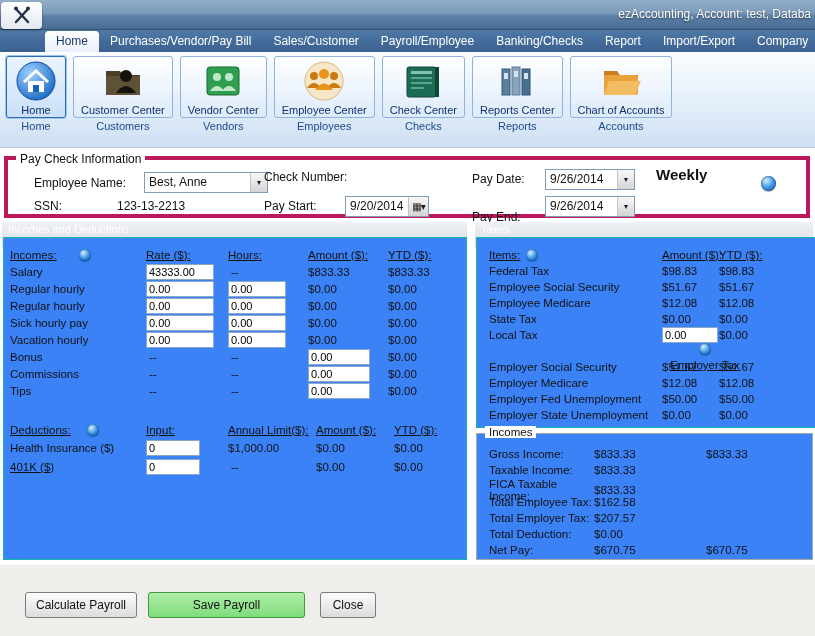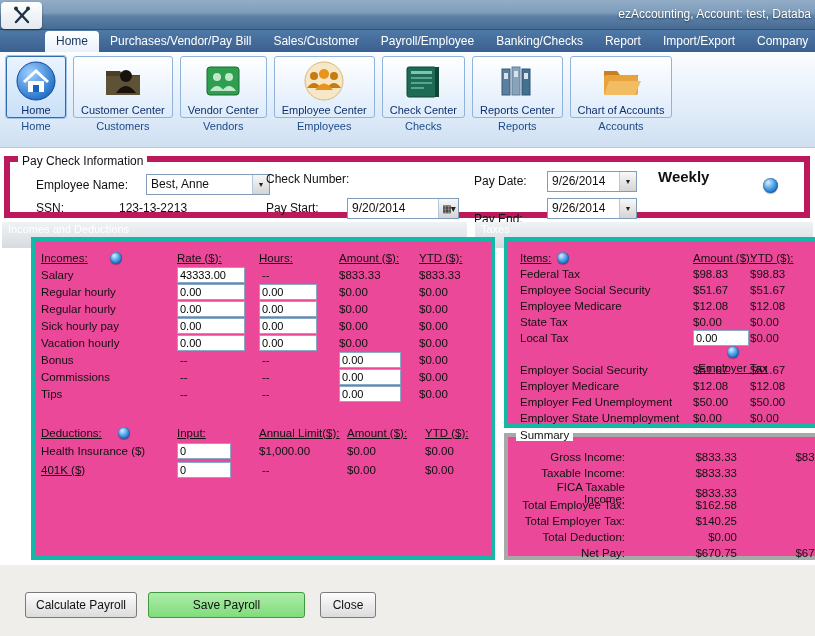--- a/index.html
+++ b/index.html
@@ -25,47 +25,47 @@
   .tool-icon svg { display: block; }
   .tool-caption { font-size: 11px; color: #10306b; margin-top: 1px; white-space: nowrap; }
   .tool-label { font-size: 11px; color: #1c4a8c; margin-top: 2px; white-space: nowrap; }
 
   
   .content { position: relative; height: 488px; background: #fff; }
   .bottom-strip { position: absolute; left: 0; right: 0; top: 417px; bottom: 0; background: #f0eeea; }
   .abs { position: absolute; }
   .flabel { white-space: nowrap; }
 
-  .groupbox { position: absolute; border: 6px solid #be185d; background: transparent; }
+  .groupbox { position: absolute; border: 4px solid #be185d; background: transparent; }
   .groupbox-label { position: absolute; top: -8px; left: 8px; background: #fff; padding: 0 4px; white-space: nowrap; }
 
   .combo { position: absolute; height: 21px; border: 1px solid #7f9db9; background: #fff; display: flex; align-items: stretch; }
   .combo .txt { flex: 1; padding: 2px 4px; white-space: nowrap; overflow: hidden; }
   .combo .arrow { width: 17px; border-left: 1px solid #b4c8dd; background: linear-gradient(#f8f8f8, #d4d4d4); display: flex; align-items: center; justify-content: center; font-size: 7px; color: #222; }
   .combo .cal { width: 20px; border-left: 1px solid #b4c8dd; background: linear-gradient(#f8f8f8, #d4d4d4); display: flex; align-items: center; justify-content: center; font-size: 10px; color: #222; letter-spacing: -1px; }
 
   .globe { display: inline-block; width: 12px; height: 12px; border-radius: 50%; background: radial-gradient(circle at 35% 30%, #d6eeff, #4aa0e8 45%, #0d55b0 90%); box-shadow: inset 0 0 2px #003a7a, 0 1px 1px rgba(0,0,0,.3); flex: none; }
   .globe.lg { width: 15px; height: 15px; }
 
   .sec-head { position: absolute; height: 26px; background: linear-gradient(#f0f2f5, #d7dbe0); color: #fff; font-size: 11px; line-height: 15px; padding-left: 6px; white-space: nowrap; }
-  .panel { position: absolute; border: 4px solid #14b8a6; background: #ec4899; overflow: hidden; font-size: 11.5px; margin-left: 28px; }
+  .panel { position: absolute; border: 1px solid #14b8a6; background: #3b82f6; overflow: hidden; font-size: 11.5px; }
 
   .u { text-decoration: underline; white-space: nowrap; }
   .cellflex { display: flex; align-items: center; }
 
   .grid-inc { display: grid; grid-template-columns: 136px 82px 80px 80px 1fr; align-items: center; height: 17px; padding-left: 6px; }
   .grid-inc.head { margin-top: 8px; }
   .grid-ded { display: grid; grid-template-columns: 136px 82px 88px 78px 1fr; align-items: center; height: 19px; padding-left: 6px; }
   .grid-ded.head { margin-top: 22px; height: 17px; }
 
   .grid-tax { display: grid; grid-template-columns: 173px 57px 1fr; align-items: center; height: 16px; padding-left: 12px; }
   .grid-tax.head { margin-top: 9px; }
   .tax-sub { display: flex; align-items: center; gap: 4px; height: 16px; padding-left: 82px; flex-direction: column; }
 
-  .grid-sum { display: grid; grid-template-columns: 105px 112px 1fr; align-items: center; height: 16px; padding-left: 12px; text-align: right; }
+  .grid-sum { display: grid; grid-template-columns: 105px 112px 1fr; align-items: center; height: 16px; padding-left: 12px; }
 
   input.num { height: 16px; border: 1px solid #8aa8c8; background: #fff; font-family: "Liberation Sans", sans-serif; font-size: 11px; padding: 0 2px; }
   .w68 { width: 68px; } .w58 { width: 58px; } .w62 { width: 62px; } .w54 { width: 54px; } .w56 { width: 56px; }
   .dash { padding-left: 3px; }
   .linklike { text-decoration: underline; }
 
   .btn { position: absolute; height: 26px; border: 1px solid #7a7a7a; border-radius: 3px; background: linear-gradient(#fdfdfd, #dcdcdc); font-family: "Liberation Sans", sans-serif; font-size: 12px; color: #111; text-align: center; line-height: 24px; }
   .btn.save { background: linear-gradient(#aeeca9, #7fdd7b); border-color: #3f9a3f; }
 
   .weekly { font-size: 15px; font-weight: bold; white-space: nowrap; }
@@ -243,21 +243,21 @@
         <span class="arrow">▼</span>
       </div>
 
       <span class="abs weekly" style="left:648px; top:6px;">Weekly</span>
       <span class="abs globe lg" style="left:753px; top:16px;"></span>
 
       <span class="abs flabel" style="left:26px; top:39px;">SSN:</span>
       <span class="abs flabel" style="left:109px; top:39px;">123-13-2213</span>
 
       <span class="abs flabel" style="left:256px; top:39px;">Pay Start:</span>
-      <div class="combo" style="left:337px; top:36px; width:112px;">
+      <div class="combo" style="left:337px; top:36px; width:84px;">
         <span class="txt">9/20/2014</span>
         <span class="cal">▦▾</span>
       </div>
 
       <span class="abs flabel" style="left:464px; top:50px;">Pay End:</span>
       <div class="combo" style="left:537px; top:36px; width:90px;">
         <span class="txt">9/26/2014</span>
         <span class="arrow">▼</span>
       </div>
     </div>
@@ -419,21 +419,21 @@
         <span>$50.00</span>
       </div>
       <div class="grid-tax">
         <span>Employer State Unemployment</span>
         <span>$0.00</span>
         <span>$0.00</span>
       </div>
     </div>
 
     <div class="panel" style="left:476px; top:285px; width:337px; height:127px; border-color:#a8a8a8; overflow:visible;">
-      <span class="groupbox-label">Summary</span>
+      <span class="groupbox-label">Incomes</span>
       <div style="margin-top:12px;">
         <div class="grid-sum">
           <span>Gross Income:</span>
           <span>$833.33</span>
           <span>$833.33</span>
         </div>
         <div class="grid-sum">
           <span>Taxable Income:</span>
           <span>$833.33</span>
           <span></span>
@@ -443,21 +443,21 @@
           <span>$833.33</span>
           <span></span>
         </div>
         <div class="grid-sum">
           <span>Total Employee Tax:</span>
           <span>$162.58</span>
           <span></span>
         </div>
         <div class="grid-sum">
           <span>Total Employer Tax:</span>
-          <span>$140.25</span>
+          <span>$207.57</span>
           <span></span>
         </div>
         <div class="grid-sum">
           <span>Total Deduction:</span>
           <span>$0.00</span>
           <span></span>
         </div>
         <div class="grid-sum">
           <span>Net Pay:</span>
           <span>$670.75</span>

